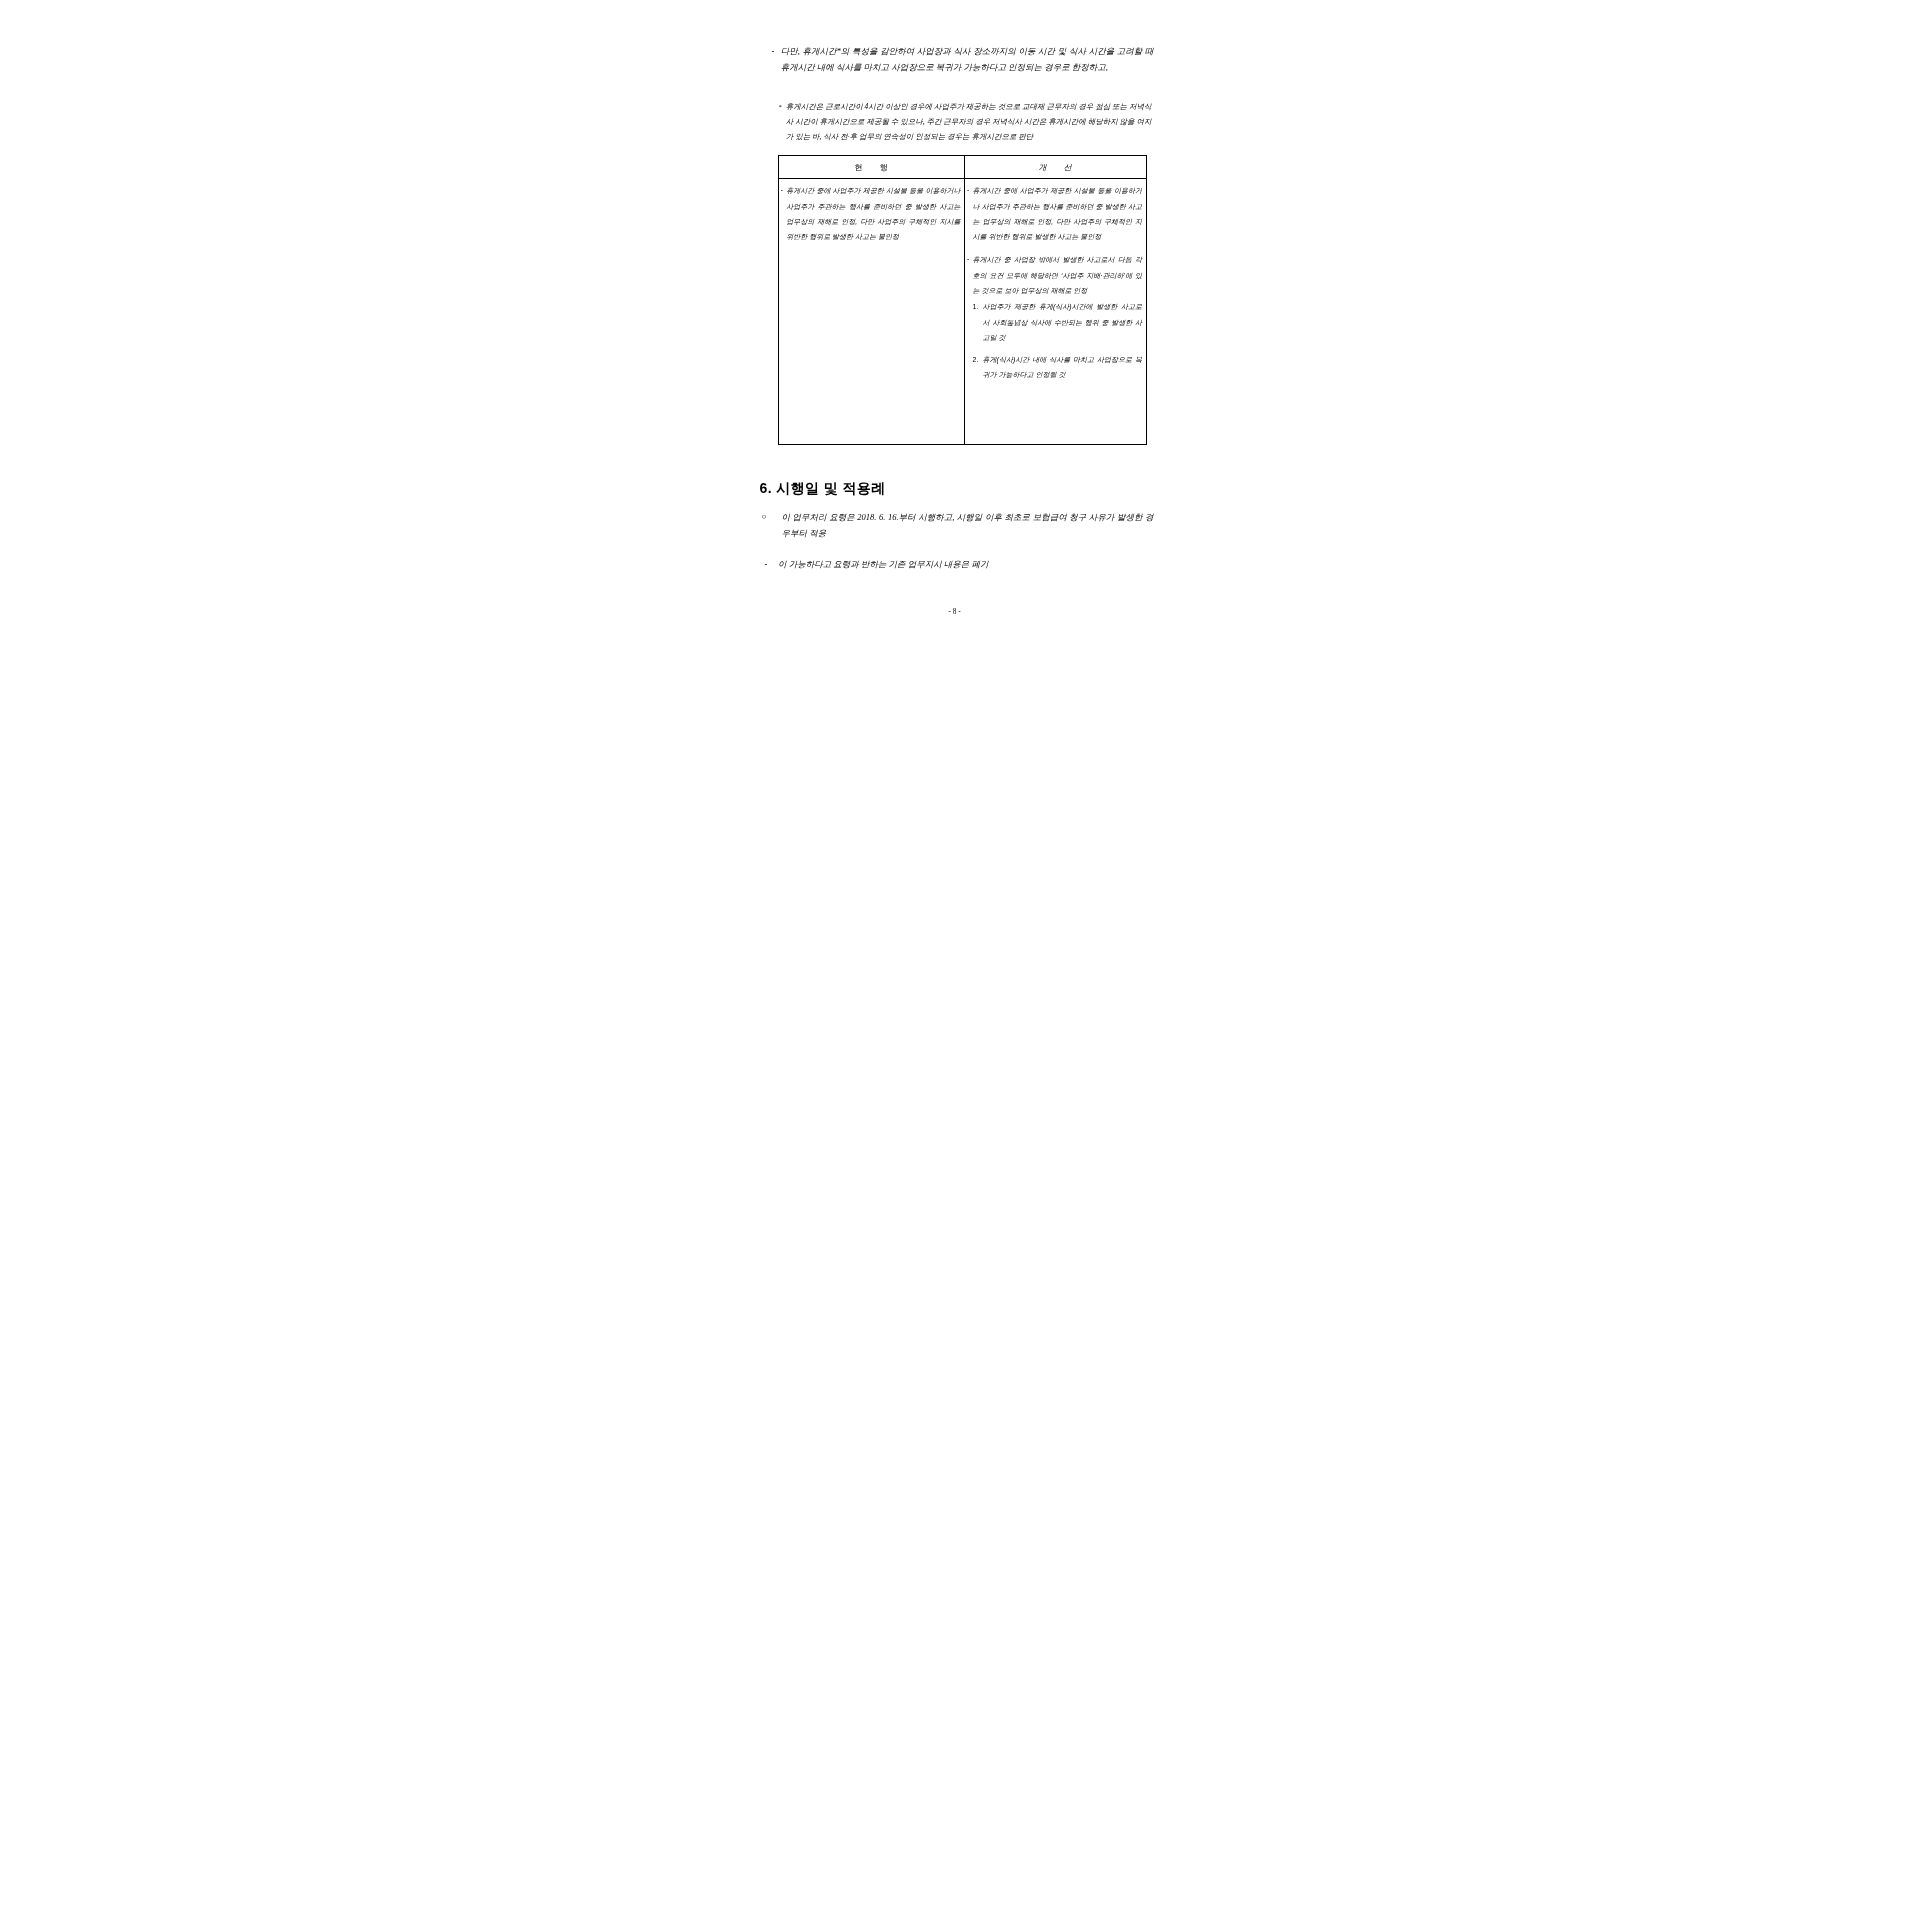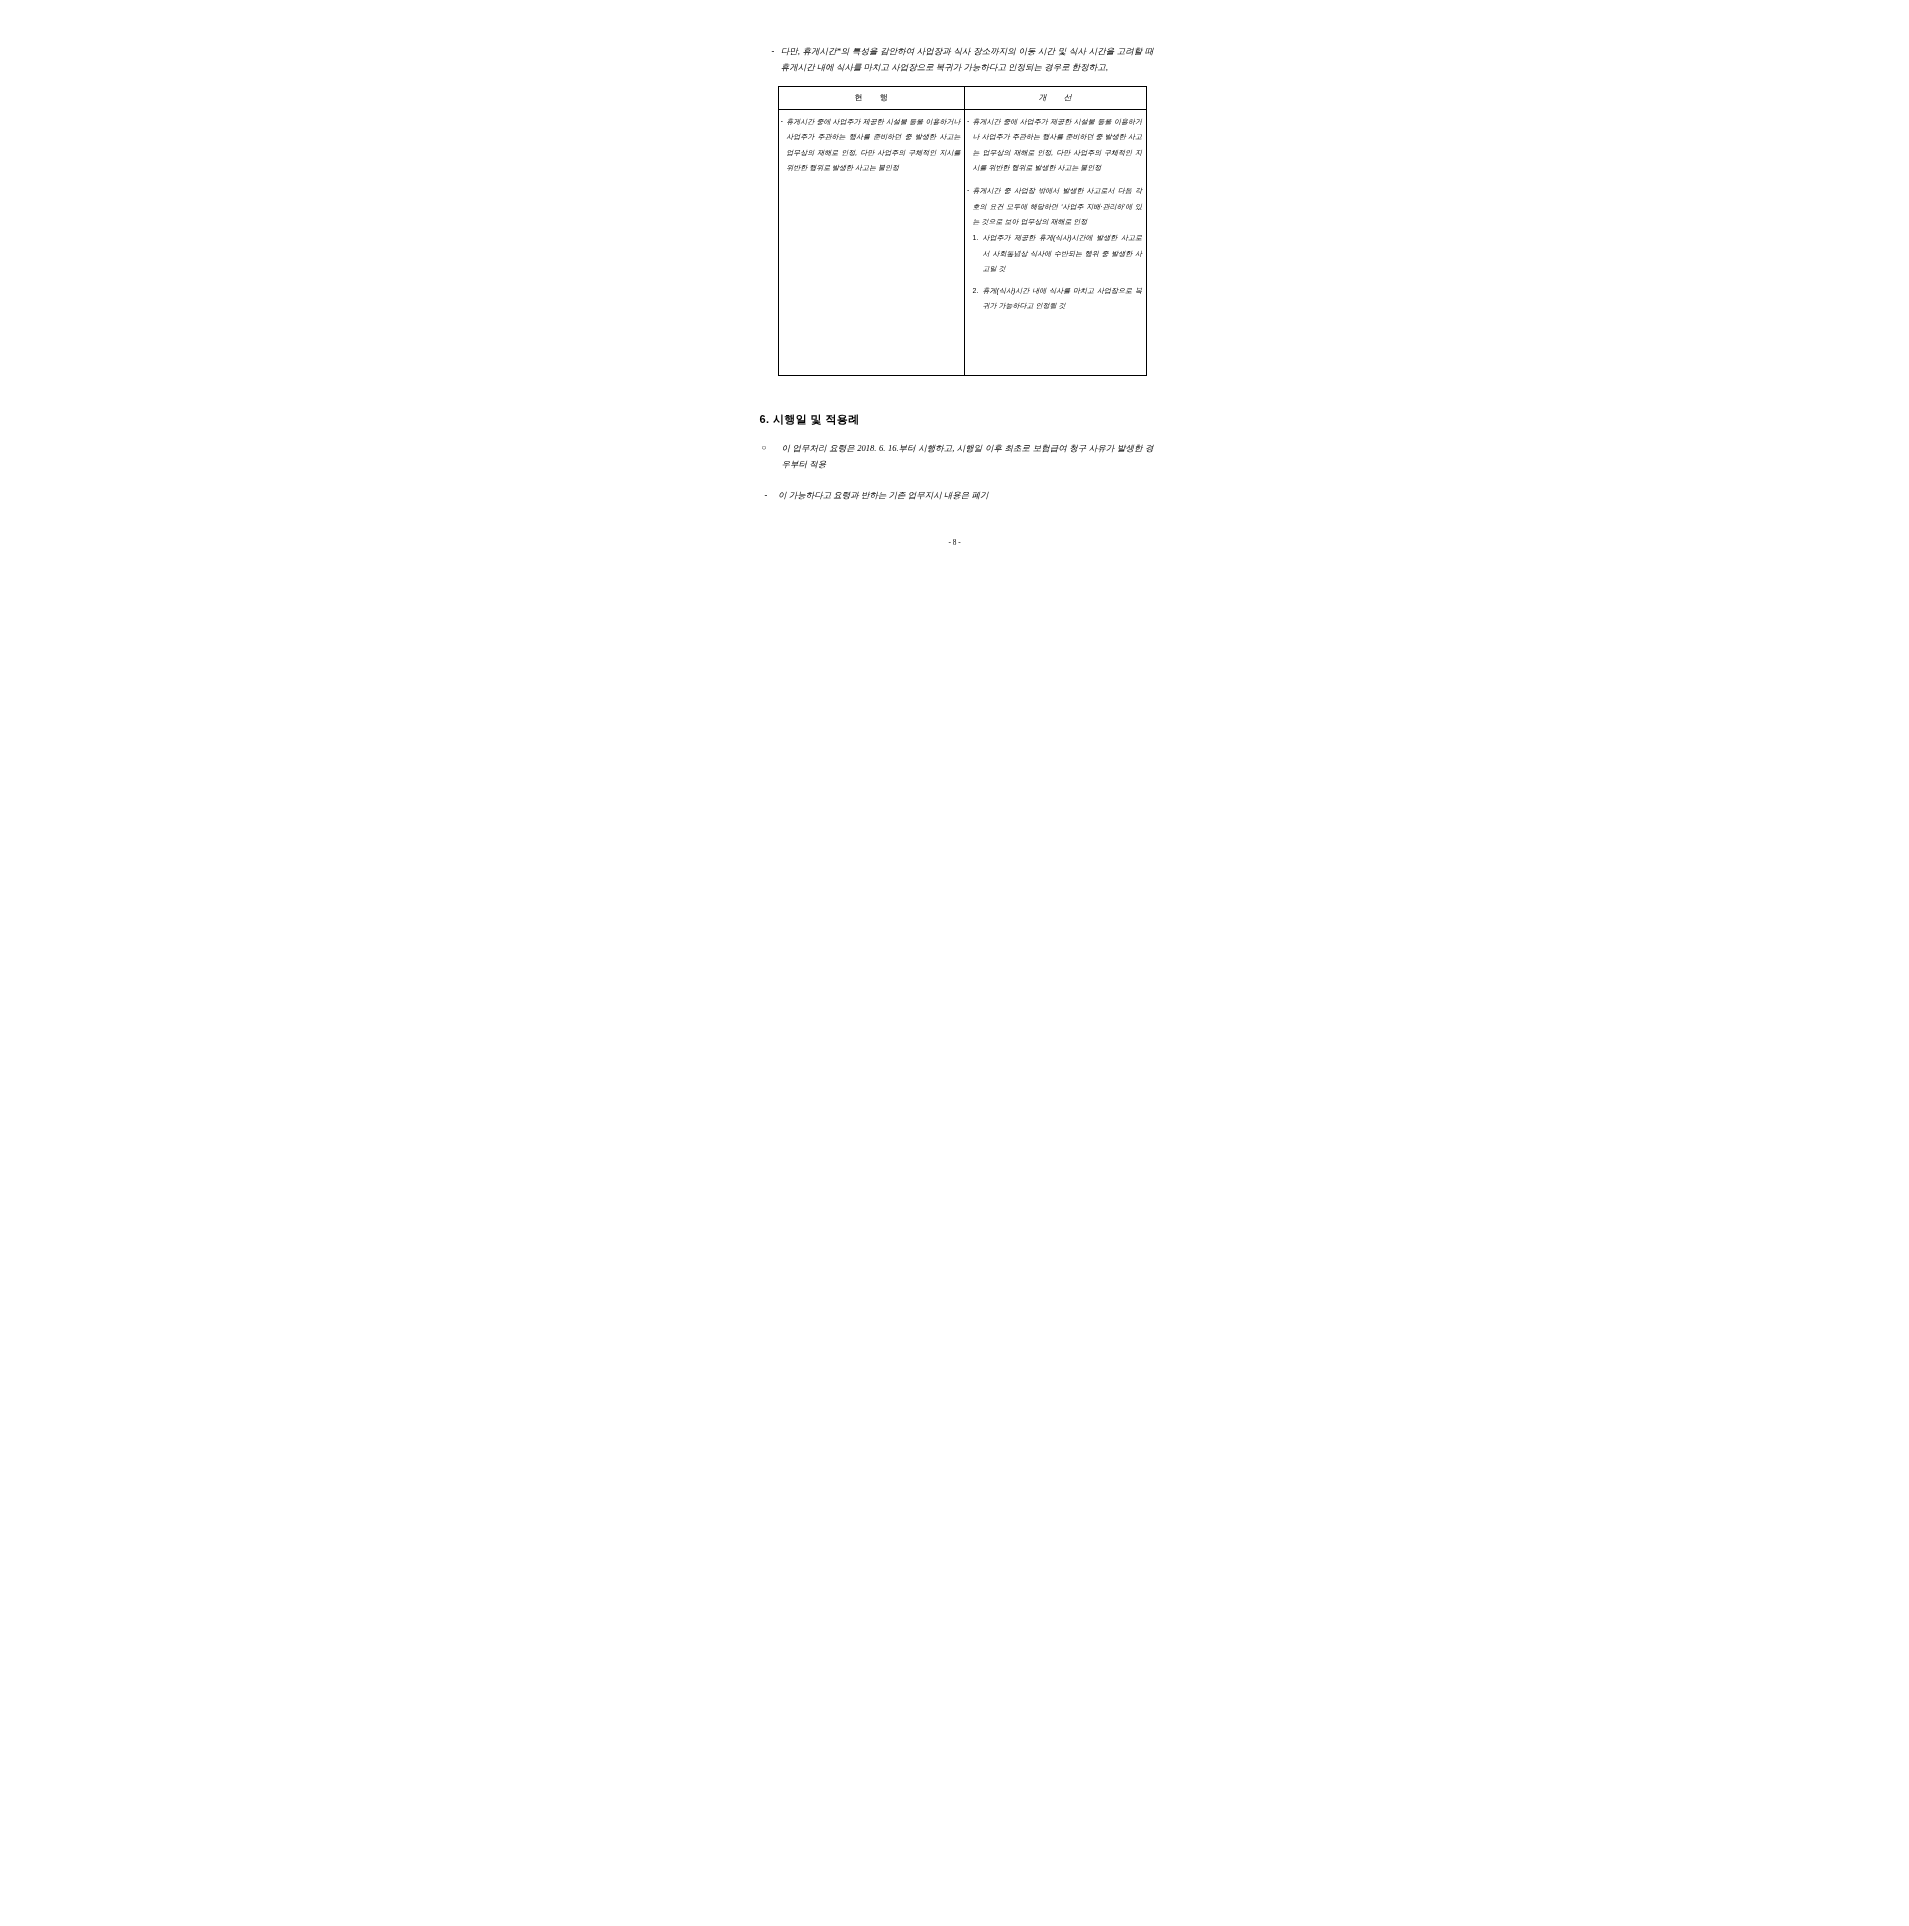--- a/index.html
+++ b/index.html
@@ -107,21 +107,21 @@
   }
   .sub-item .marker { width: 10px; }
   .sub-item.first { margin-top: 0.8px; }
   .sub-item.second { margin-top: 6.2px; }
 
   
   .sec-heading {
     margin: 36px 0 0 44px;
     font-family: "Liberation Sans", "DejaVu Sans", sans-serif;
     font-weight: bold;
-    font-size: 11px;
+    font-size: 14px;
     line-height: 14.6px;
     letter-spacing: 0.4px;
   }
   .circ-para {
     margin: 13px 40px 0 46px;
     font-size: 8.5px;
     line-height: 16.6px;
   }
   .circ-para .marker {
     width: 20px;
@@ -148,20 +148,24 @@
 </head>
 <body>
 
 <div class="page">
 
   <div class="para1 hang">
     <span class="marker">-</span>
     <span class="ptext">다만, 휴게시간*의 특성을 감안하여 사업장과 식사 장소까지의 이동 시간 및 식사 시간을 고려할 때 휴게시간 내에 식사를 마치고 사업장으로 복귀가 가능하다고 인정되는 경우로 한정하고,</span>
   </div>
 
+  <div class="footnote hang">
+    <span class="marker">*</span>
+    <span class="ptext">휴게시간은 근로시간이 4시간 이상인 경우에 사업주가 제공하는 것으로 교대제 근무자의 경우 점심 또는 저녁식사 시간이 휴게시간으로 제공될 수 있으나, 주간 근무자의 경우 저녁식사 시간은 휴게시간에 해당하지 않을 여지가 있는 바, 식사 전·후 업무의 연속성이 인정되는 경우는 휴게시간으로 판단</span>
+  </div>
 
   <div class="cmp-table">
     <div class="cmp-thead">
       <div class="cmp-th left" style="border-right:0.6px solid #000;">현 행</div>
       <div class="cmp-th right">개 선</div>
     </div>
     <div class="cmp-tbody">
 
       <div class="cmp-td left">
         <div class="cell-item hang">

